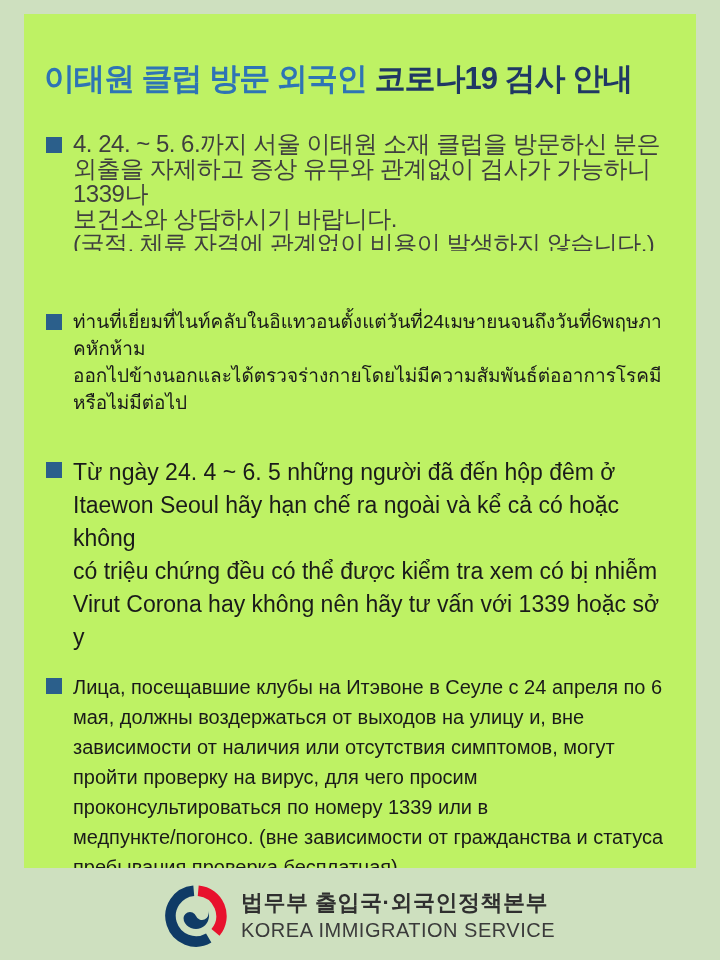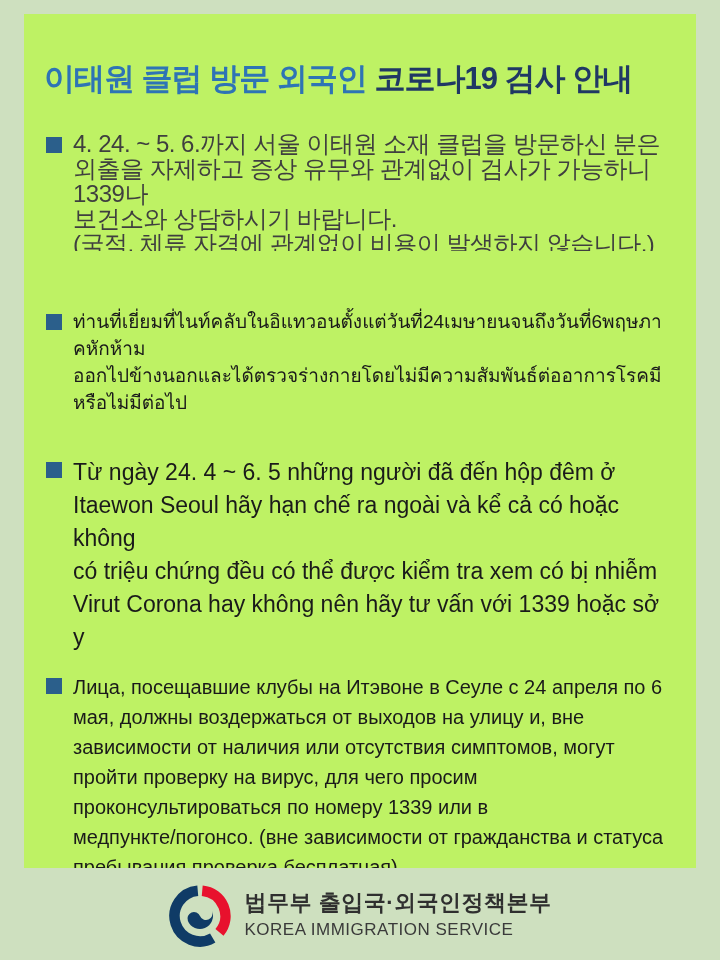--- a/index.html
+++ b/index.html
@@ -62,21 +62,21 @@
   .footer-logo { width: 62px; height: 62px; }
   .footer-text { display: flex; flex-direction: column; justify-content: flex-start; }
   .footer-org-ko {
     font-size: 22px;
     font-weight: bold;
     color: #2f2f2f;
     letter-spacing: 0.5px;
     line-height: 28px;
   }
   .footer-org-en {
-    font-size: 17px;
+    font-size: 20px;
     color: #3a3a3a;
     letter-spacing: 0.5px;
     line-height: 26px;
   }
 </style>
 </head>
 <body>
 
 <div class="card">
 

